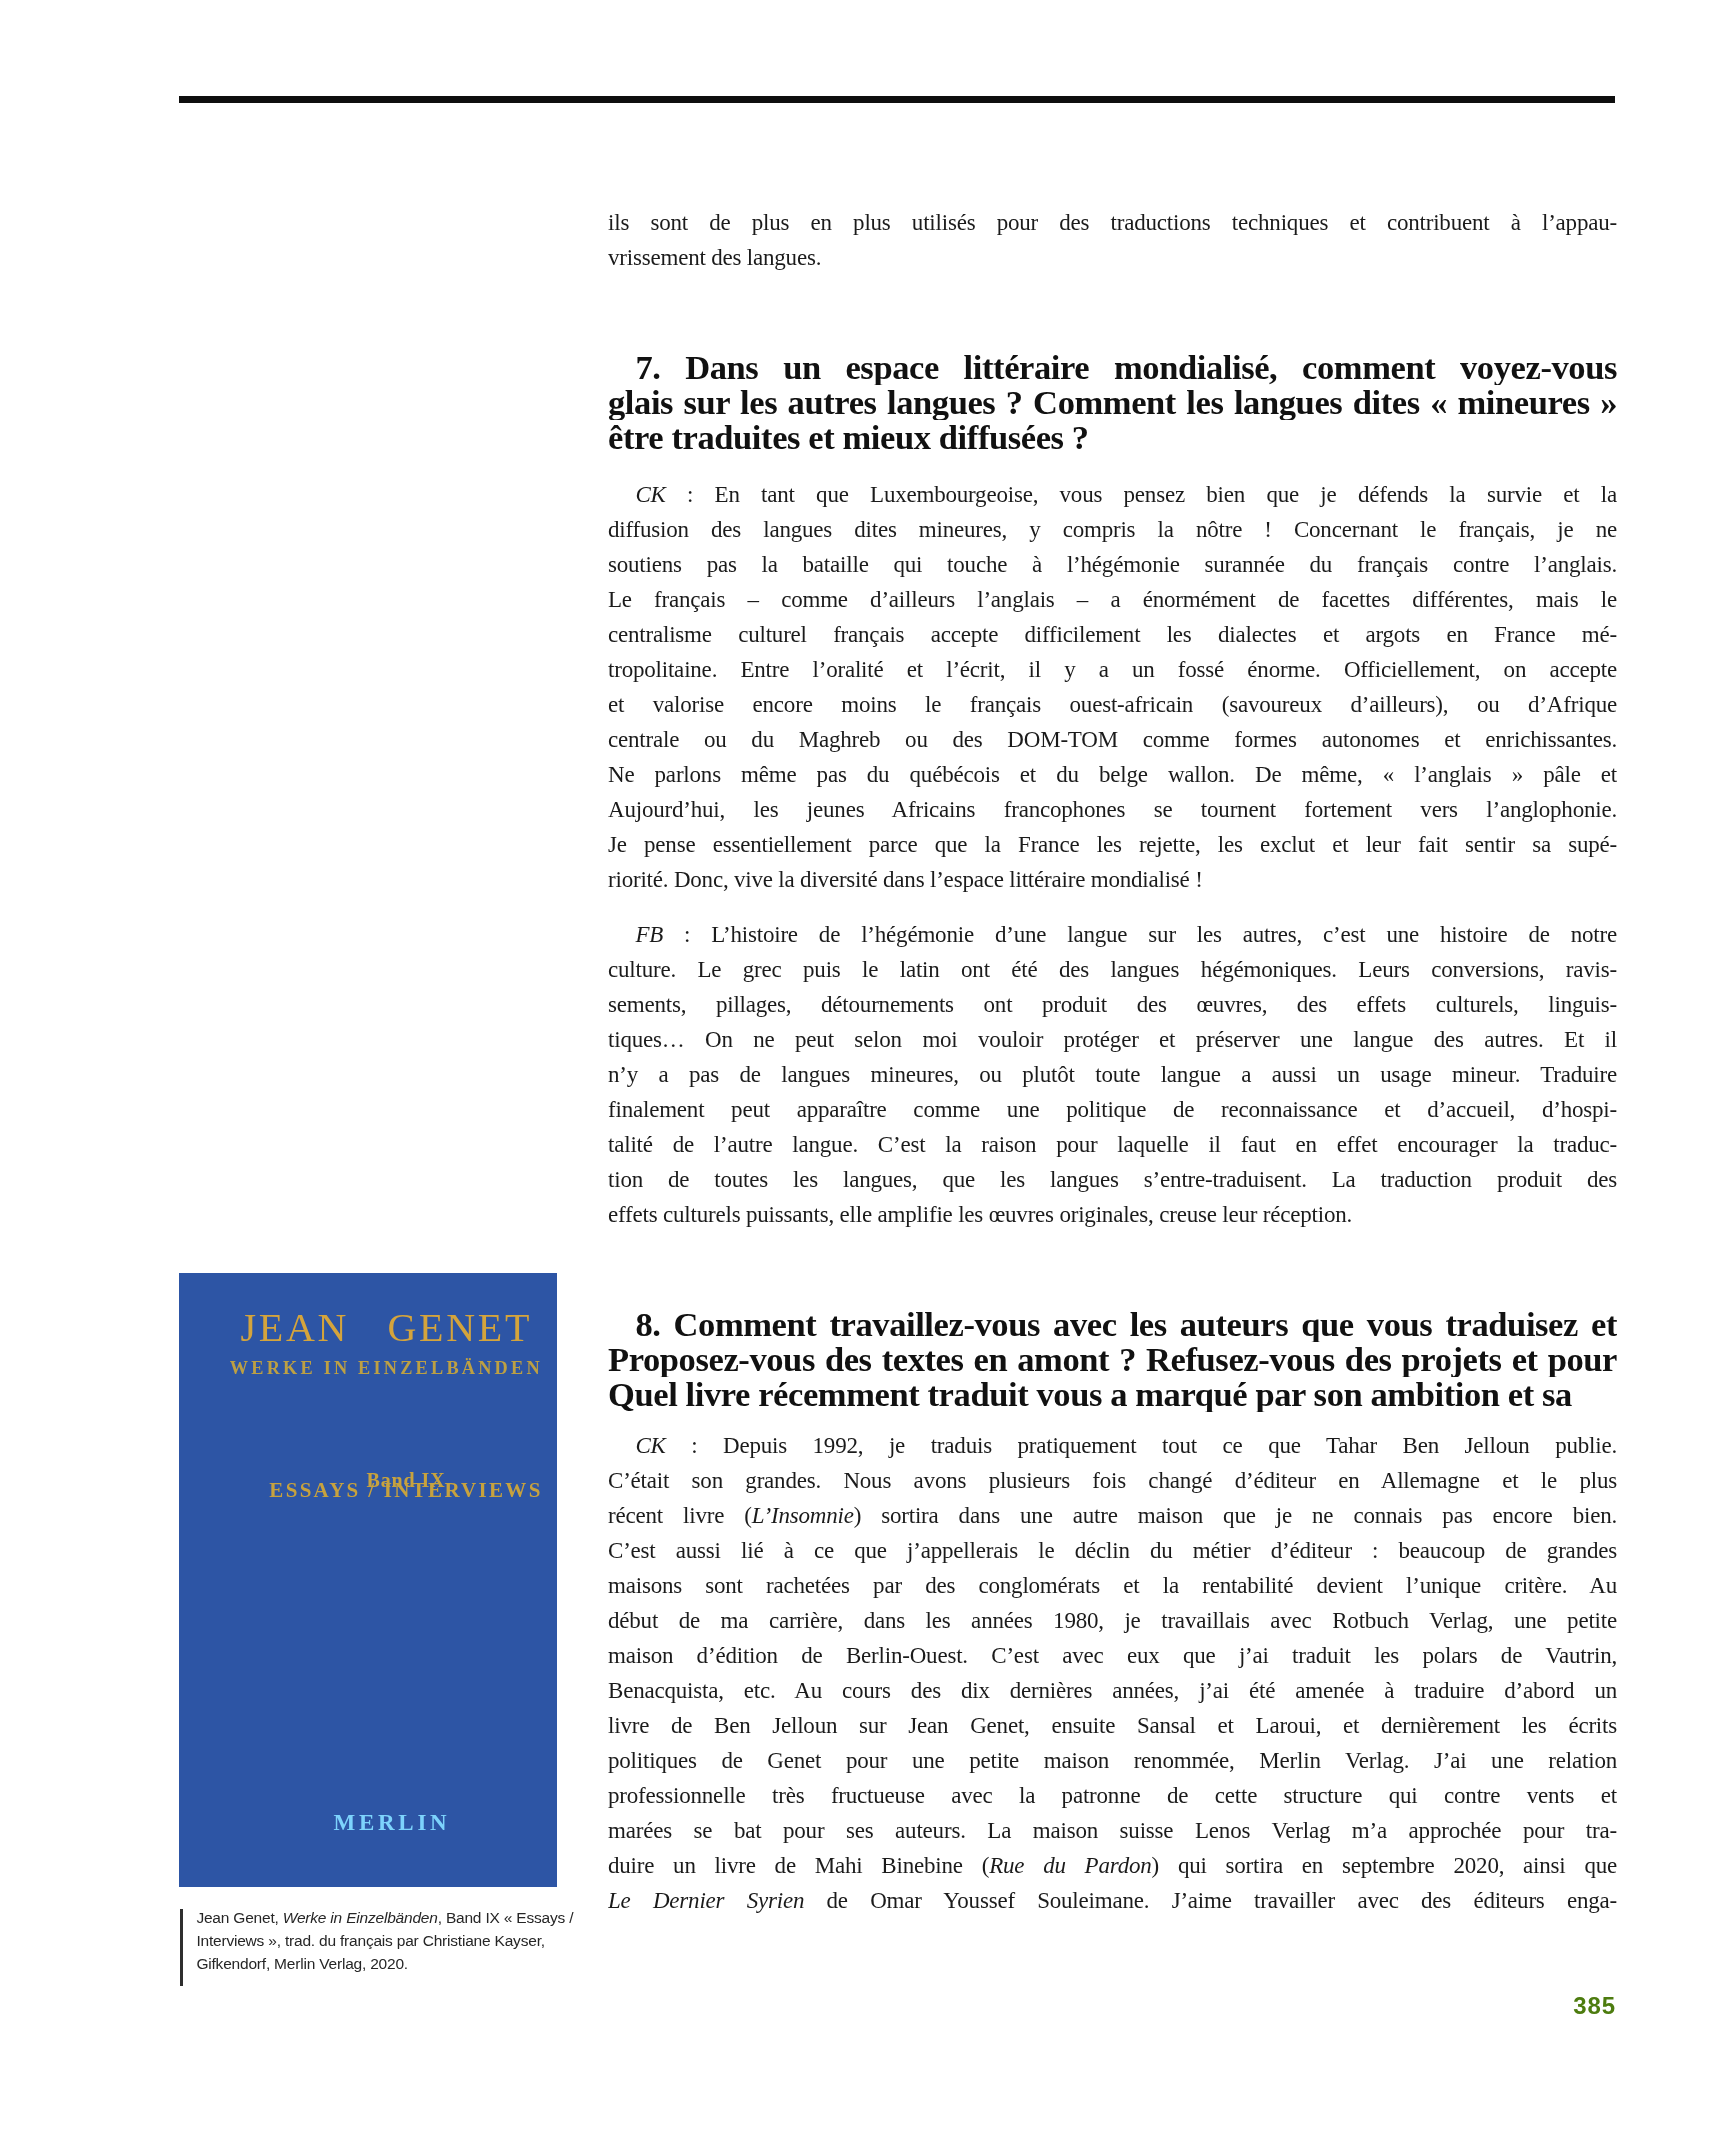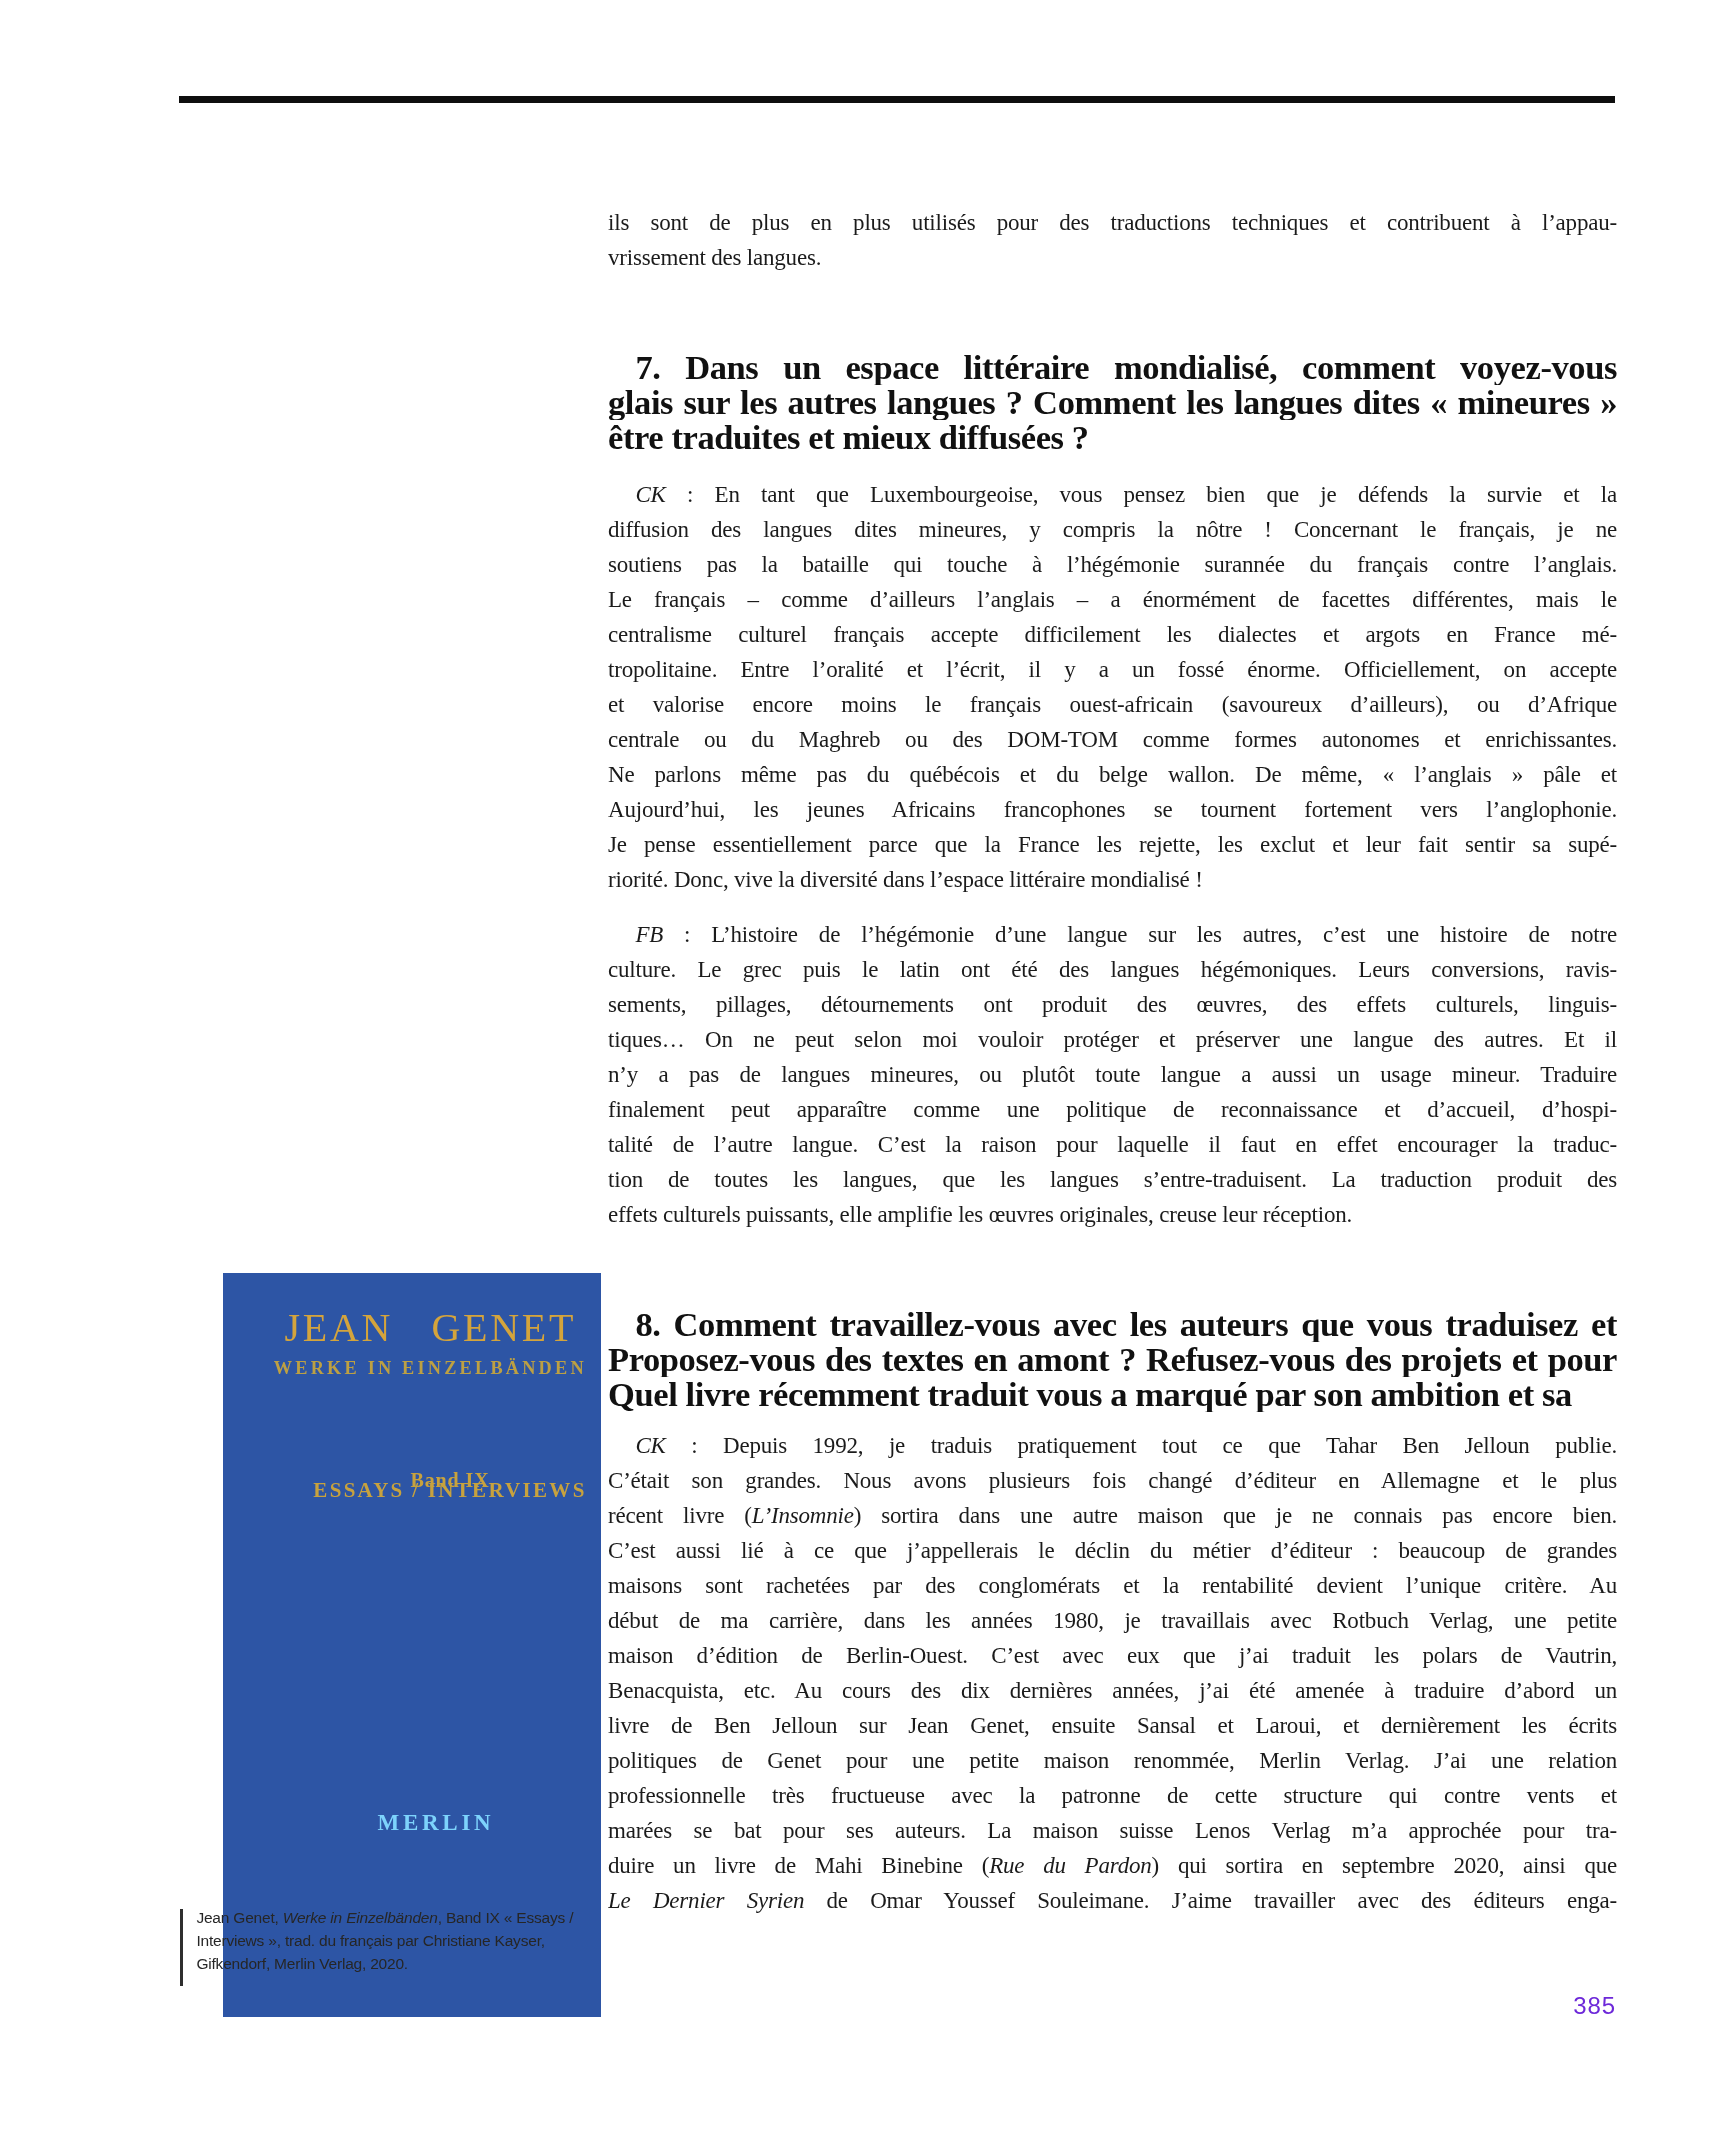--- a/index.html
+++ b/index.html
@@ -19,43 +19,42 @@
   .heading{font-weight:700;letter-spacing:-0.4px;color:#111;}
   .blk-q7{margin-top:75px;}
   .blk-ck1{margin-top:22px;}
   .blk-fb{margin-top:20px;}
   .blk-q8{margin-top:75px;}
   .blk-ck2{margin-top:15.5px;}
   i{font-style:italic;}
 
   figure{margin:0;}
   .cover{
-    position:absolute;left:179px;top:1273px;width:378px;height:744px;
+    position:absolute;left:179px;top:1273px;width:378px;height:614px;
     font-family:"Liberation Serif",serif;
-    margin-left:44px;
   }
   .cover > div{position:absolute;width:100%;text-align:center;line-height:1.1;}
   .cover-title{top:33px;left:18.3px;font-size:40px;letter-spacing:2.7px;word-spacing:25.6px;}
   .cover-series{top:85px;left:18.3px;font-size:18.3px;letter-spacing:3.2px;font-weight:700;}
   .cover-band{top:196px;left:38px;font-size:20px;letter-spacing:0.9px;font-weight:700;}
   .cover-subtitle{top:206px;left:38px;font-size:21px;letter-spacing:2.3px;font-weight:700;}
   .cover-publisher{top:537px;left:24px;font-size:23px;letter-spacing:3.7px;font-weight:700;}
 
   .caption{
     position:absolute;left:180px;top:1906px;width:439px;
     font-family:"Liberation Sans",sans-serif;color:#262626;
   }
   .caption-bar{position:absolute;left:0;top:2.7px;width:2.7px;height:77px;background:#2e2e2e;}
   .caption-text{margin-left:16.4px;font-size:15.5px;letter-spacing:-0.2px;}
   .caption-text .tline{line-height:23px;height:23px;}
 
   .page-num{
     position:absolute;left:1462px;top:1992px;width:154px;text-align:right;
-    font-family:"Liberation Sans",sans-serif;font-size:24px;font-weight:400;
-    color:#6d28d9;letter-spacing:0.9px;
+    font-family:"Liberation Sans",sans-serif;font-size:24px;font-weight:700;
+    color:#4d7c0f;letter-spacing:0.9px;
   }
 </style>
 </head>
 <body>
 
 <div class="top-rule"></div>
 
 <main class="text-col">
   <div class="para blk-intro">
       <div class="tline just"><span>ils sont de plus en plus utilisés pour des traductions techniques et contribuent à l’appau-</span></div>

